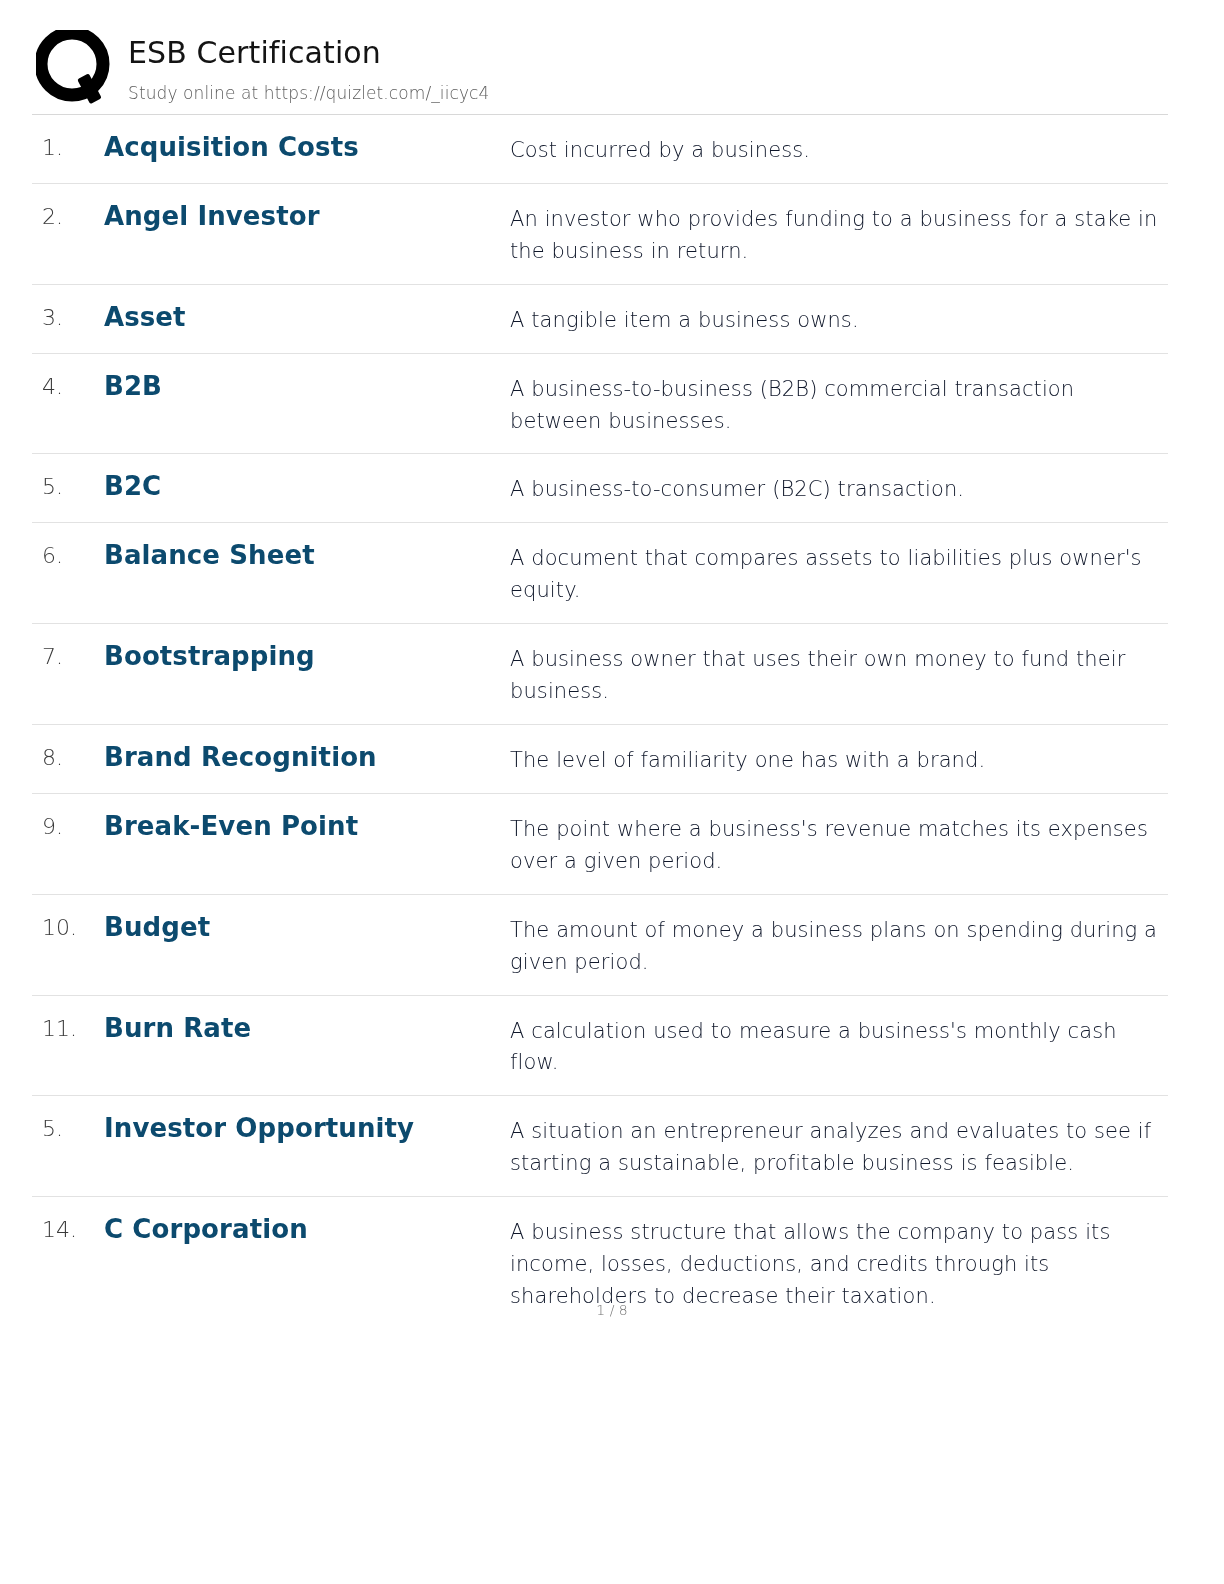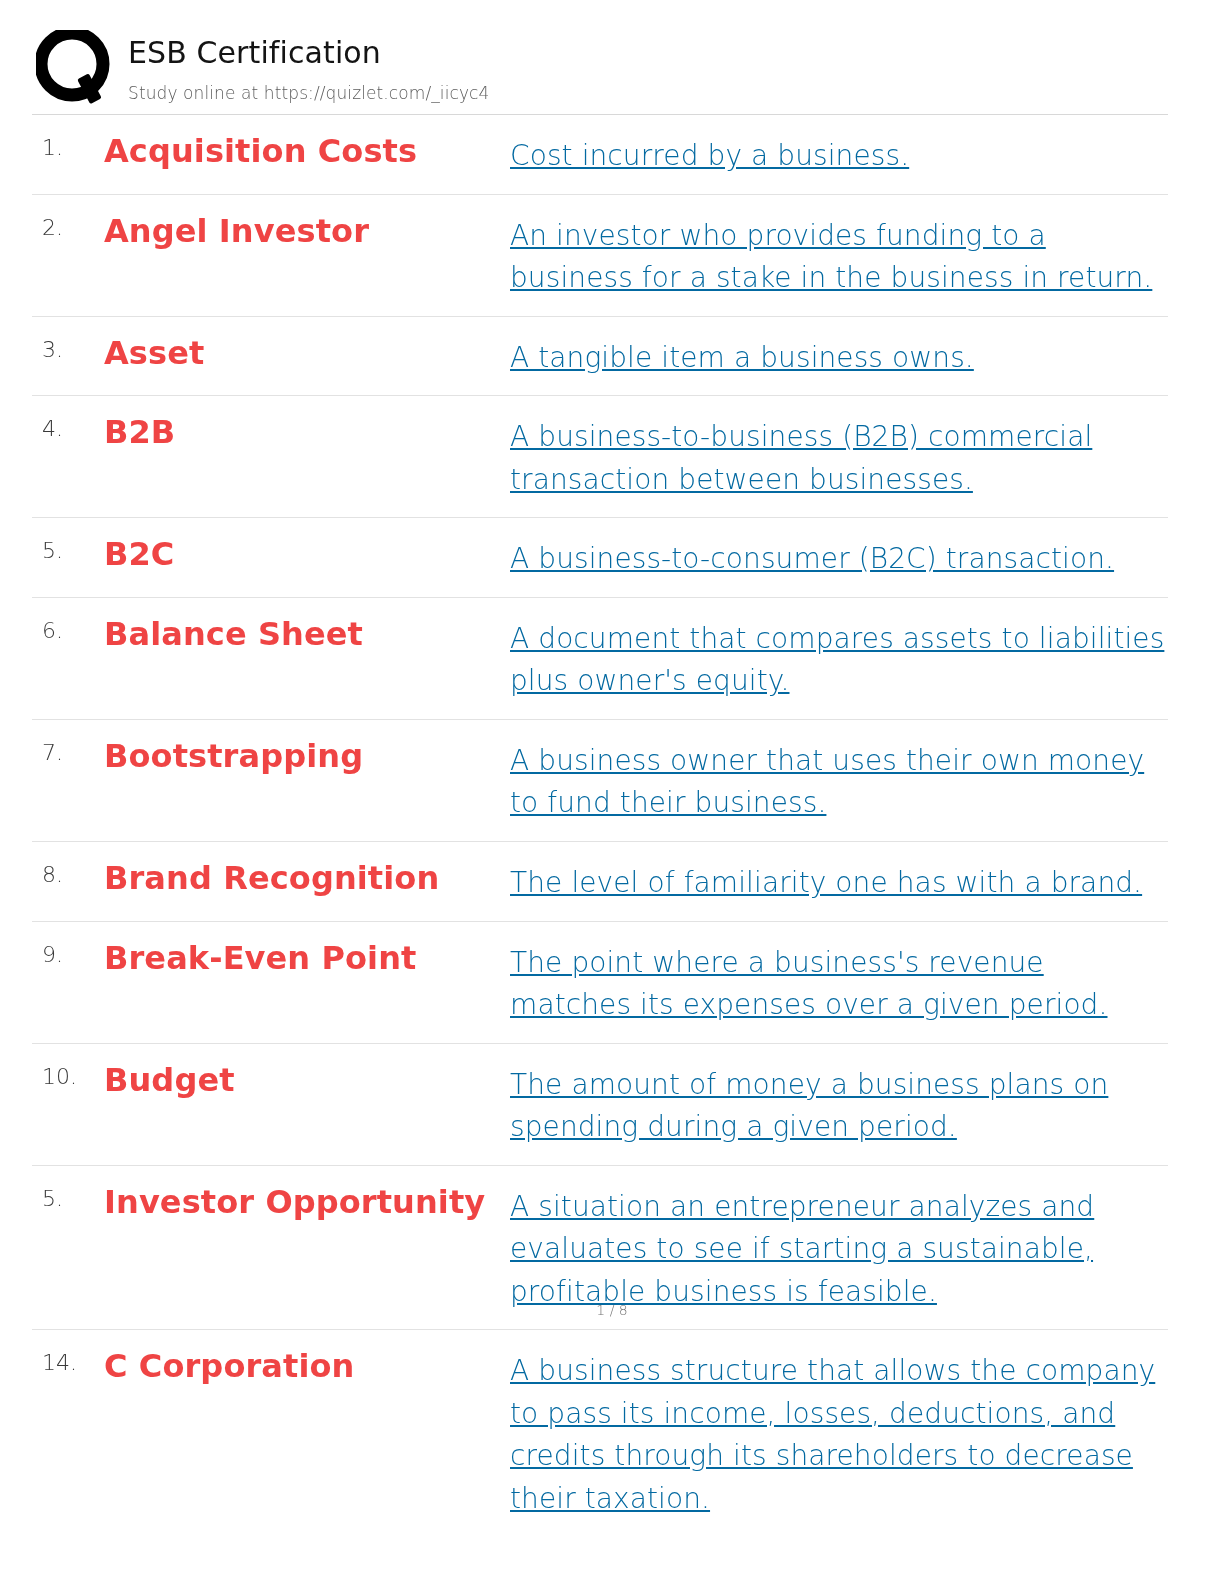--- a/index.html
+++ b/index.html
@@ -77,36 +77,35 @@
     width: 62px;
     font-size: 22px;
     font-weight: 300;
     color: #3a3a3a;
     text-align: left;
     padding-left: 10px !important;
     padding-top: 20px !important;
   }
   .col-term {
     width: 406px;
-    font-size: 32px;
+    font-size: 26px;
     font-weight: 700;
-    color: #ef4444;
+    color: #0c4a6e;
     letter-spacing: 0.1px;
     padding-right: 18px;
     line-height: 1.25;
     padding-top: 16px !important;
   }
   .col-def {
-    font-size: 28px;
-    font-weight: 300;
-    color: #0369a1;
+    font-size: 21px;
+    font-weight: 300;
+    color: #0f172a;
     line-height: 1.52;
     letter-spacing: 0.1px;
     padding-top: 20px !important;
-    text-decoration: underline;
   }
 
   .footer {
     position: absolute;
     left: 0;
     right: 0;
     bottom: 26px;
     text-align: center;
     font-size: 14px;
     color: #737373;
@@ -177,20 +176,25 @@
         <td class="col-num">9.</td>
         <td class="col-term">Break-Even Point</td>
         <td class="col-def">The point where a business's revenue matches its expenses over a given period.</td>
       </tr>
       <tr>
         <td class="col-num">10.</td>
         <td class="col-term">Budget</td>
         <td class="col-def">The amount of money a business plans on spending during a given period.</td>
       </tr>
       <tr>
+        <td class="col-num">11.</td>
+        <td class="col-term">Burn Rate</td>
+        <td class="col-def">A calculation used to measure a business's monthly cash flow.</td>
+      </tr>
+      <tr>
         <td class="col-num">5.</td>
         <td class="col-term">Investor Opportunity</td>
         <td class="col-def">A situation an entrepreneur analyzes and evaluates to see if starting a sustainable, profitable business is feasible.</td>
       </tr>
       <tr>
         <td class="col-num">14.</td>
         <td class="col-term">C Corporation</td>
         <td class="col-def">A business structure that allows the company to pass its income, losses, deductions, and credits through its shareholders to decrease their taxation.</td>
       </tr>
     </tbody>

